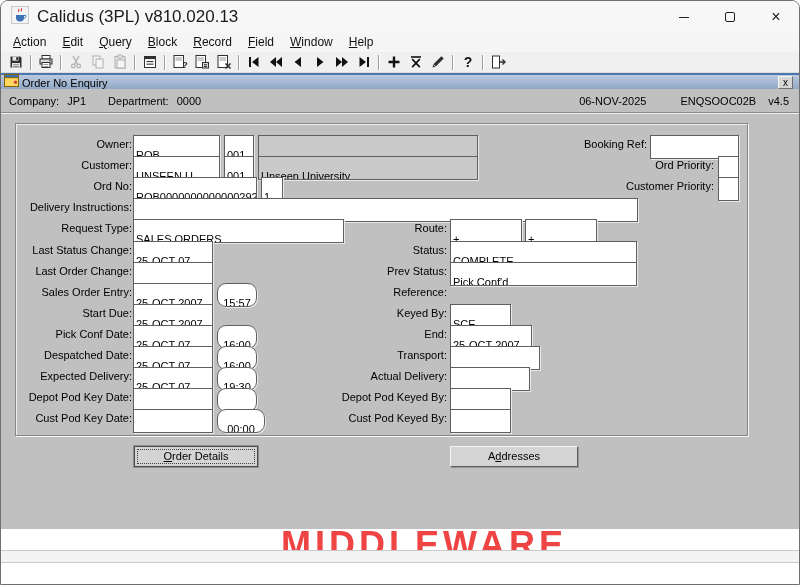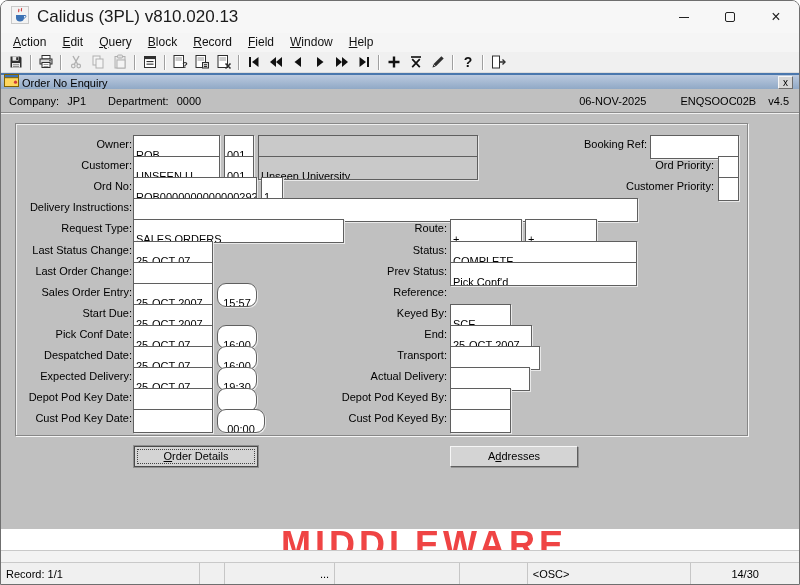--- a/index.html
+++ b/index.html
@@ -395,23 +395,14 @@
     <div class="btn" style="left:449px;top:332px;width:128px"><span>A</span><u>d</u><span>d</span><span>r</span><span>e</span><span>s</span><span>s</span><span>e</span><span>s</span></div>
     <div class="btn default" style="left:133px;top:332px;width:124px"><u>O</u><span>r</span><span>d</span><span>e</span><span>r</span><span> </span><span>D</span><span>e</span><span>t</span><span>a</span><span>i</span><span>l</span><span>s</span></div>
   </div>
 
   <div class="wmstrip">
     <span class="wm">MIDDLEWARE</span>
   </div>
 
   <div class="msgline"></div>
 
-  <div class="statusbar">
-    <div class="sb-cell" style="width:200px">Record: 1/1</div>
-    <div class="sb-cell" style="width:25px"></div>
-    <div class="sb-cell right" style="width:110px">...</div>
-    <div class="sb-cell" style="width:125px"></div>
-    <div class="sb-cell" style="width:68px"></div>
-    <div class="sb-cell" style="width:164px">&lt;OSC&gt;</div>
-    <div class="sb-cell center" style="width:108px;border-right:none">14/30</div>
-  </div>
 
 </div>
 
 </body></html>

